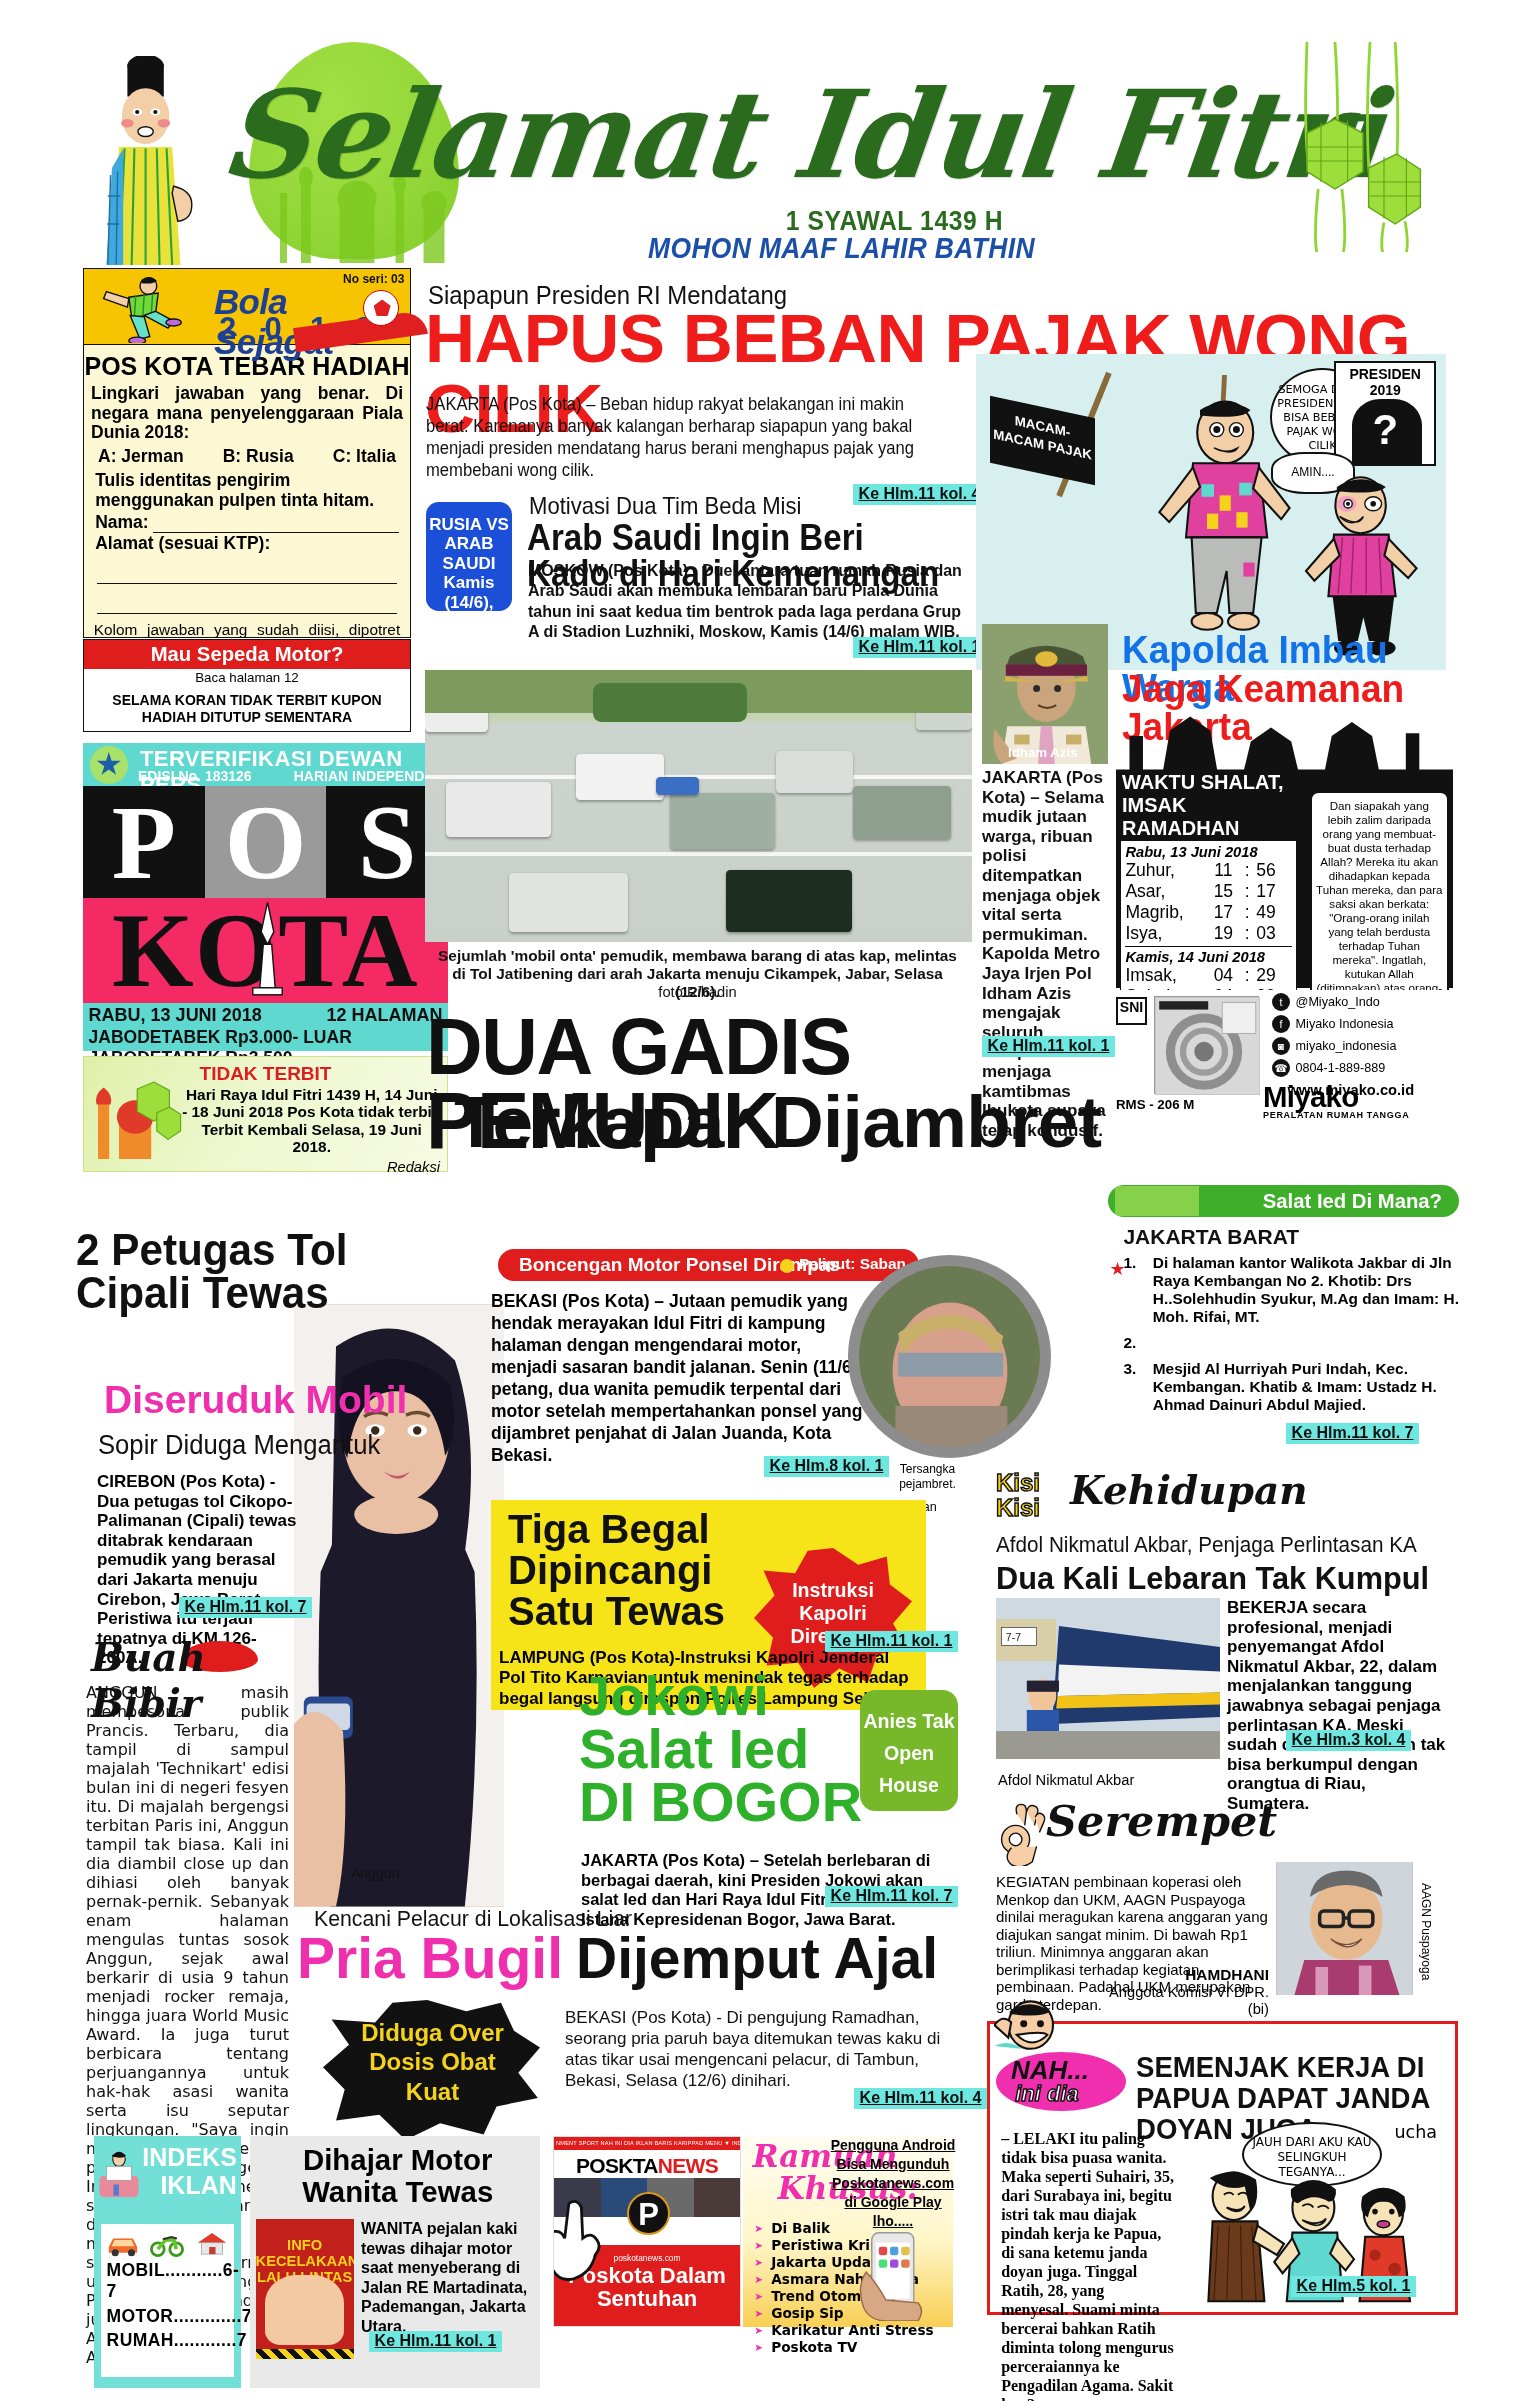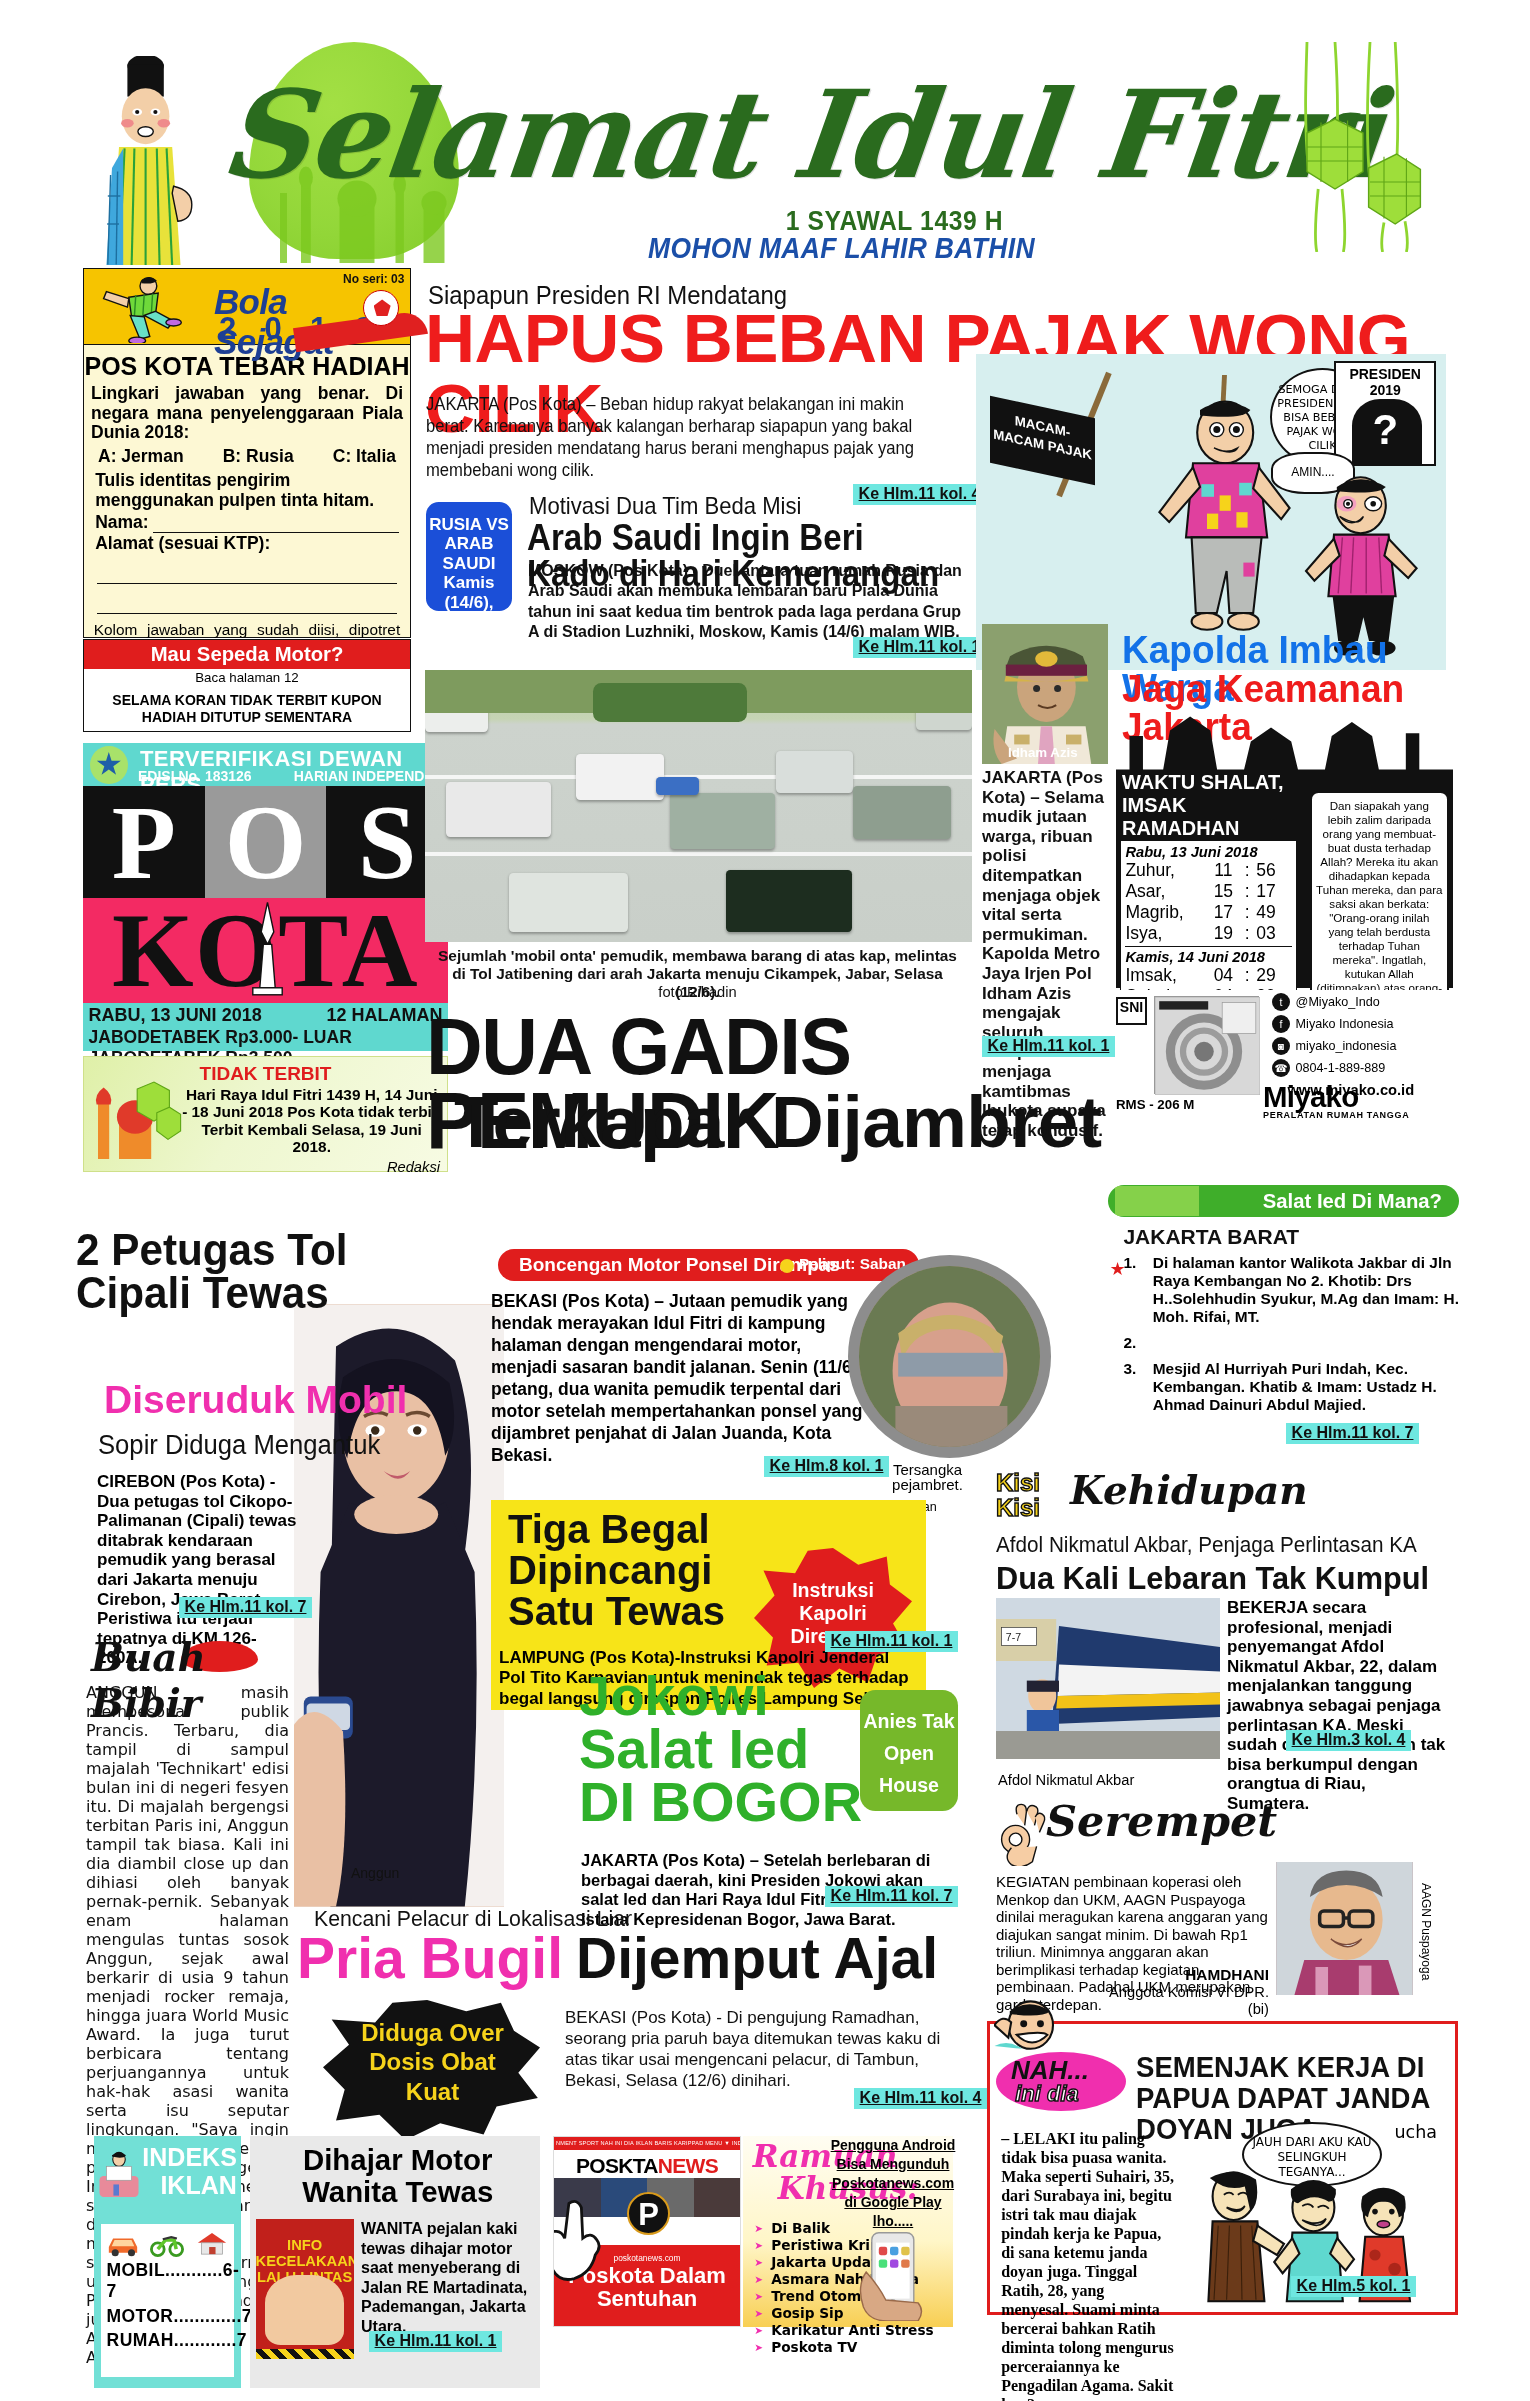--- a/index.html
+++ b/index.html
@@ -266,21 +266,21 @@
   #boncenganBar { left:498px; top:1249px; width:421px; height:32px; background:#e01d1d; border-radius:17px;
      color:#fff; font-size:19px; font-weight:bold; padding:4.9px 0 0 21px;
      font-family:"Liberation Sans Narrow","Liberation Sans",sans-serif;}
   #peliput { left:799px; top:1255px; font-size:15.4px; color:#fff; font-weight:bold;}
   #peliputDot { left:780px; top:1259px; width:14px; height:14px; border-radius:50%; background:#f6d31b;}
   #bekasiBody { left:491px; top:1290px; width:379px; font-size:17.5px; font-weight:bold; line-height:22px;
      font-family:"Liberation Sans Narrow","Liberation Sans",sans-serif;}
 
   #suspectCircle { left:848px; top:1255px; width:203px; height:203px; border-radius:50%;
      background:#b79a8e; border:11.2px solid #8d8d8d; overflow:hidden;}
-  #suspectCap { left:875px; top:1462px; width:105px; font-size:15px; text-align:center; line-height:15.4px;}
+  #suspectCap { left:875px; top:1462px; width:105px; font-size:12px; text-align:center; line-height:15.4px;}
 
   
   #begalBox { left:491px; top:1500px; width:435px; height:210px; background:#f7e418;}
   #begalHead { left:508px; top:1509px; width:294px; font-size:40px; font-weight:bold; color:#111; line-height:41px;
      font-family:"Liberation Sans Narrow","Liberation Sans",sans-serif;}
   #begalSplat { left:754px; top:1548px; width:158px; height:140px; background:#e01d1d;
      clip-path: polygon(50% 0%, 66% 12%, 84% 6%, 86% 26%, 100% 38%, 88% 54%, 97% 72%, 78% 76%, 72% 96%, 54% 86%, 38% 100%, 28% 82%, 8% 84%, 12% 64%, 0% 50%, 13% 34%, 6% 16%, 26% 18%, 34% 2%); }
   #begalSplatTxt { left:768px; top:1579px; width:130px; text-align:center; color:#fff; font-size:19.6px; font-weight:bold; line-height:23px;}
   #begalBody { left:499px; top:1648px; width:421px; font-size:17px; font-weight:bold; line-height:20.3px;
      font-family:"Liberation Sans Narrow","Liberation Sans",sans-serif;}

